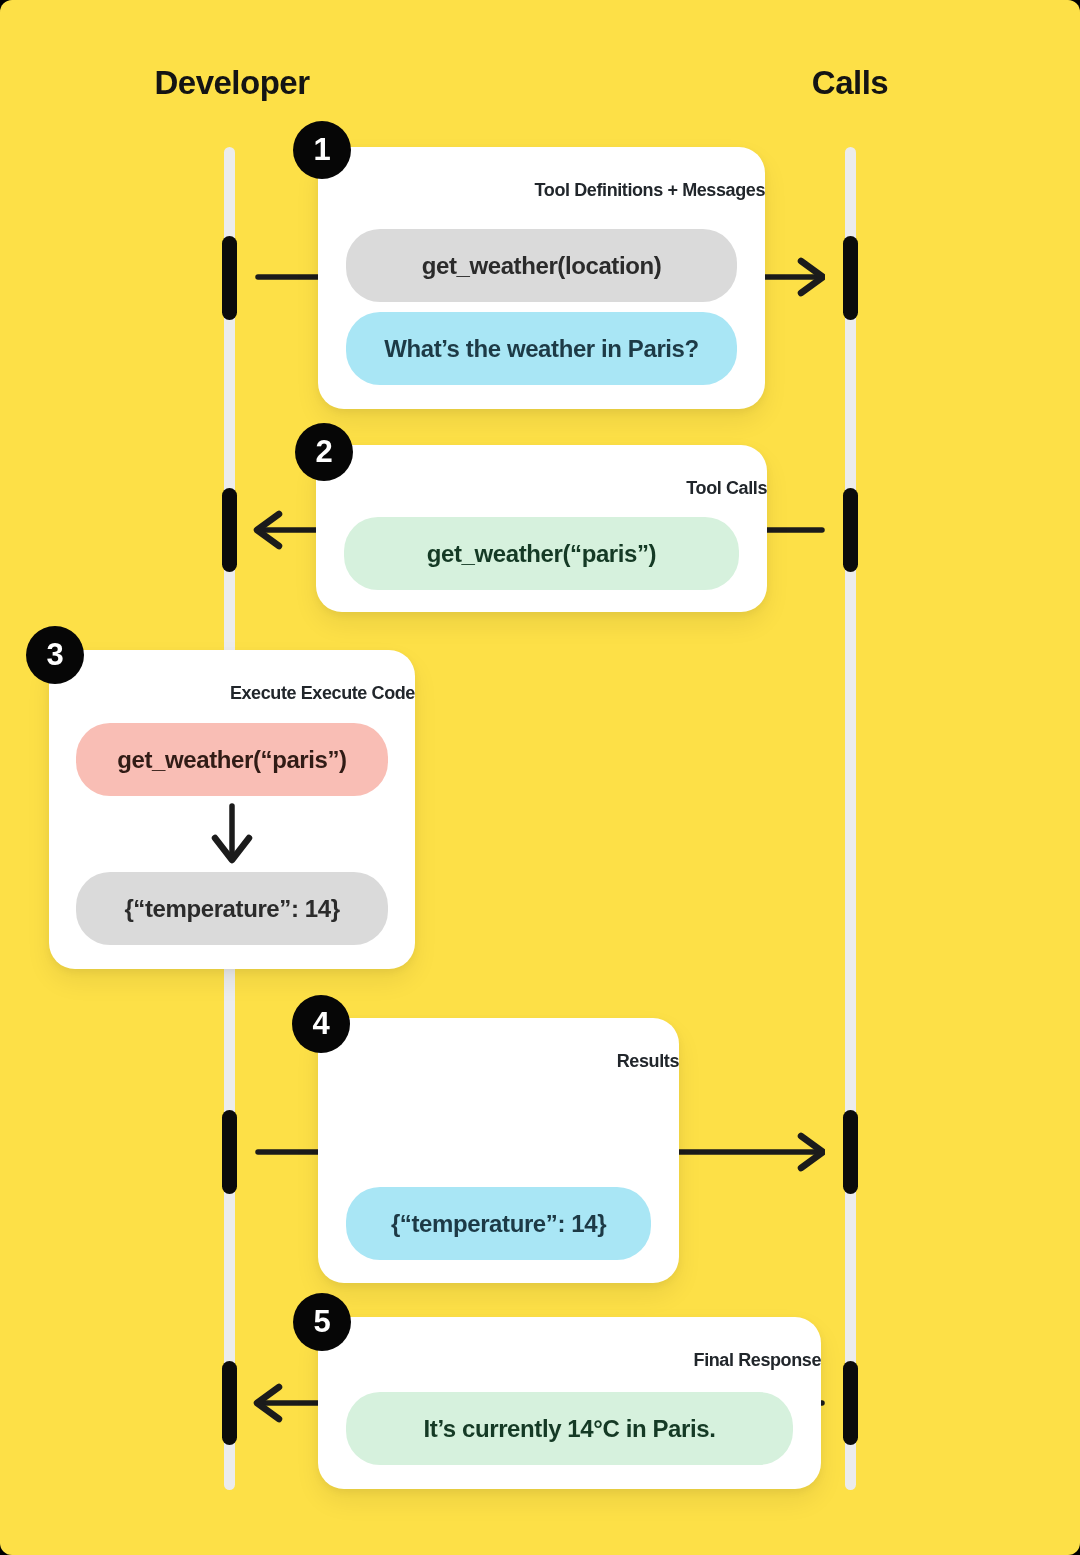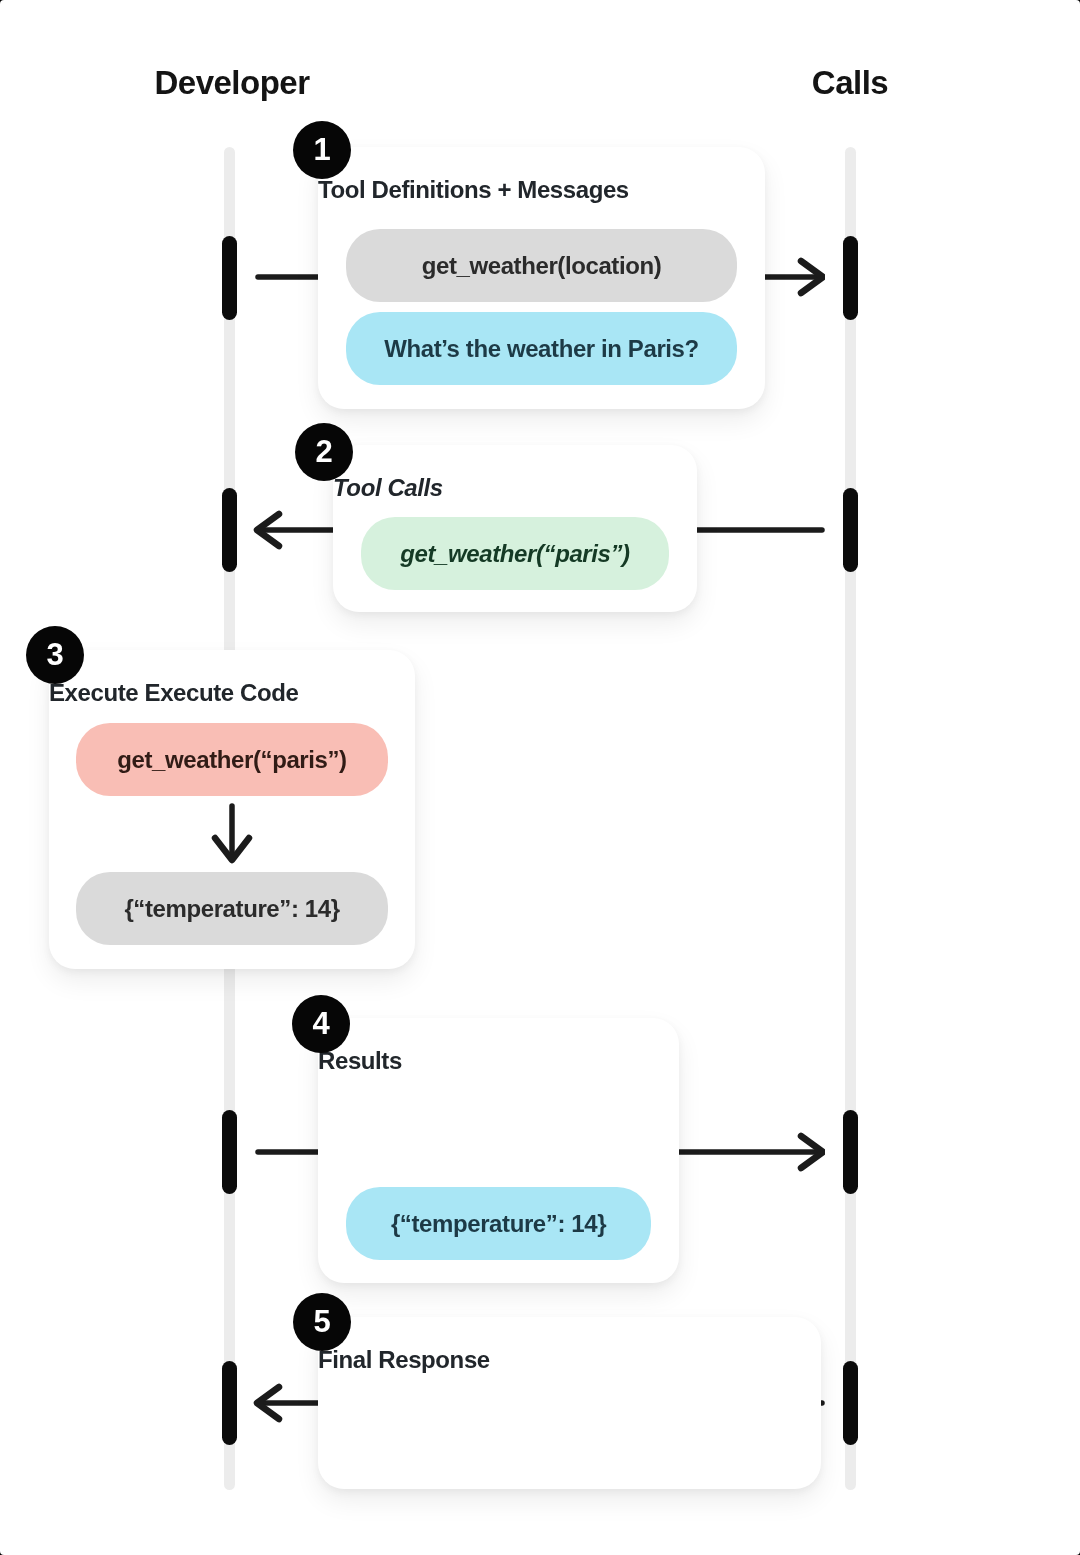--- a/index.html
+++ b/index.html
@@ -1,17 +1,17 @@
 <!DOCTYPE html>
 <html><head>
 <meta charset="utf-8">
 <style>
   html,body{margin:0;padding:0;background:#000;}
   body{font-family:"Liberation Sans","DejaVu Sans",sans-serif;}
-  .canvas{position:relative;width:1080px;height:1555px;background:#ffffff;border-radius:4px;overflow:hidden;}
+  .canvas{position:relative;width:1080px;height:1555px;background:#fde047;border-radius:12px;overflow:hidden;}
 
   .col-label{position:absolute;top:64px;width:320px;text-align:center;
     font-size:33px;font-weight:700;color:#141414;letter-spacing:-0.5px;}
   #label-developer{left:72px;}
   #label-model{left:690px;}
 
   .lifeline{position:absolute;top:147px;width:11px;height:1343px;background:#ececec;border-radius:6px;}
   #lifeline-developer{left:224px;}
   #lifeline-model{left:845px;}
 
@@ -20,36 +20,36 @@
   .bar-model{left:843px;}
   .row1{top:236px;} .row2{top:488px;} .row4{top:1110px;} .row5{top:1361px;}
 
   .h-arrow{position:absolute;left:245px;width:580px;height:40px;z-index:1;}
   .h-arrow svg{display:block;}
   .arrow-stroke{stroke:#1b1b1b;stroke-width:5.5;fill:none;stroke-linecap:round;stroke-linejoin:round;}
   .arrow-head{stroke:#1b1b1b;stroke-width:6.5;fill:none;stroke-linecap:round;stroke-linejoin:round;}
 
   .card{position:absolute;background:#ffffff;border-radius:26px;z-index:2;
     box-shadow:0 12px 26px rgba(0,0,0,.07),0 3px 8px rgba(0,0,0,.05);}
-  .card-title{position:absolute;top:26px;left:0;right:0;text-align:left;
-    font-size:24px;line-height:34px;font-weight:700;color:#21262b;letter-spacing:-0.4px;}
+  .card-title{position:absolute;top:26px;left:0;right:0;text-align:right;
+    font-size:18px;line-height:34px;font-weight:700;color:#21262b;letter-spacing:-0.4px;}
   .pill{position:absolute;left:28px;right:28px;height:73px;border-radius:34px;
     display:flex;align-items:center;justify-content:center;
     font-size:24px;font-weight:700;letter-spacing:-0.4px;}
   #card-execute .pill{left:27px;right:27px;}
   .pill-gray{background:#dadada;color:#2b2b2b;}
   .pill-blue{background:#a9e6f5;color:#1d3a46;}
   .pill-green{background:#d6f1dd;color:#153a25;}
   .pill-red{background:#f9beb5;color:#311c16;}
 
   #card-tool-definitions{left:318px;top:147px;width:447px;height:262px;}
   #card-tool-definitions .pill-a{top:82px;}
   #card-tool-definitions .pill-b{top:165px;}
 
-  #card-tool-calls{left:333px;top:445px;width:364px;height:167px;font-style:italic;}
+  #card-tool-calls{left:316px;top:445px;width:451px;height:167px;}
   #card-tool-calls .pill-a{top:72px;}
 
   #card-execute{left:49px;top:650px;width:366px;height:319px;}
   #card-execute .pill-a{top:73px;}
   #card-execute .pill-b{top:222px;}
   .down-arrow{position:absolute;left:161px;top:153px;width:44px;height:68px;}
 
   #card-results{left:318px;top:1018px;width:361px;height:265px;}
   #card-results .pill-a{top:77px;}
   #card-results .pill-b{top:169px;}
@@ -134,20 +134,21 @@
     <div class="pill pill-gray pill-b">{“temperature”: 14}</div>
   </div>
 
   <div class="card" id="card-results">
     <div class="card-title">Results</div>
     <div class="pill pill-blue pill-b">{“temperature”: 14}</div>
   </div>
 
   <div class="card" id="card-final-response">
     <div class="card-title">Final Response</div>
+    <div class="pill pill-green pill-a">It’s currently 14°C in Paris.</div>
   </div>
 
   <div class="badge" id="badge-1">1</div>
   <div class="badge" id="badge-2">2</div>
   <div class="badge" id="badge-3">3</div>
   <div class="badge" id="badge-4">4</div>
   <div class="badge" id="badge-5">5</div>
 
 </div>
 

